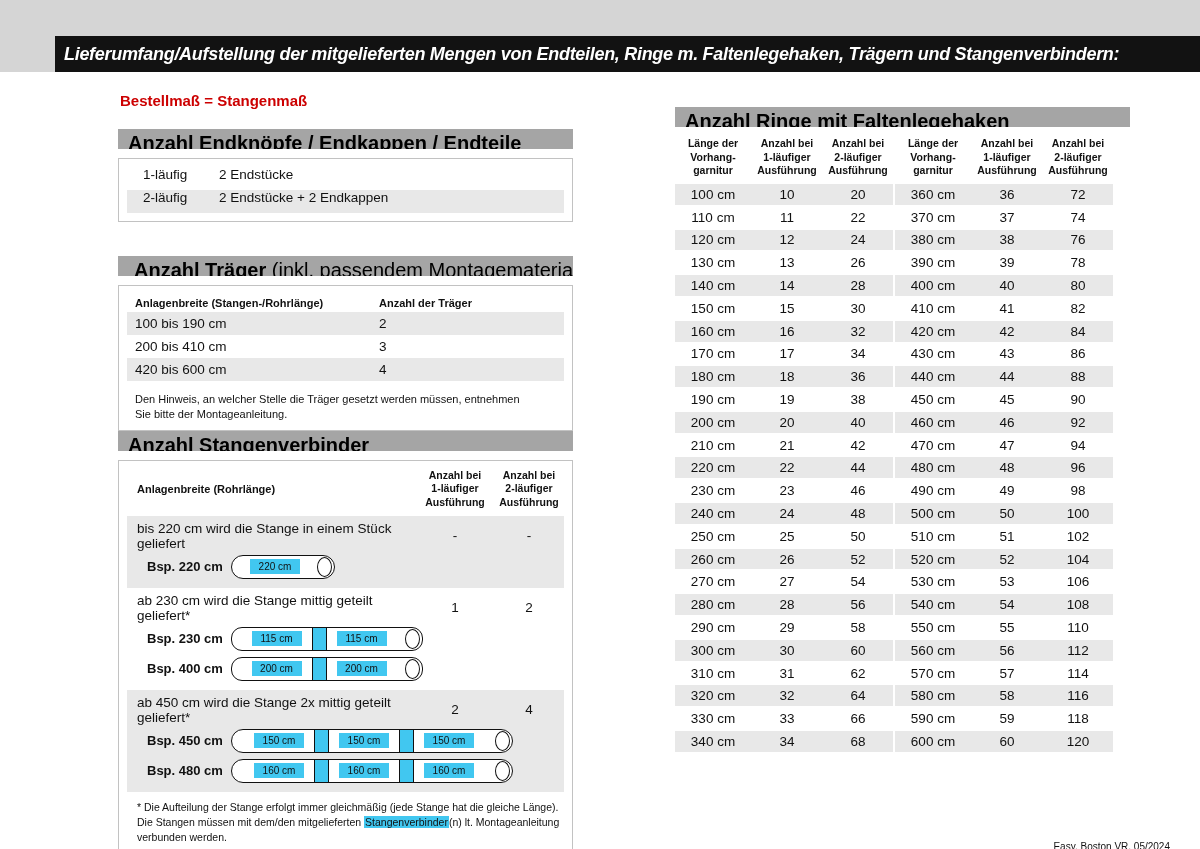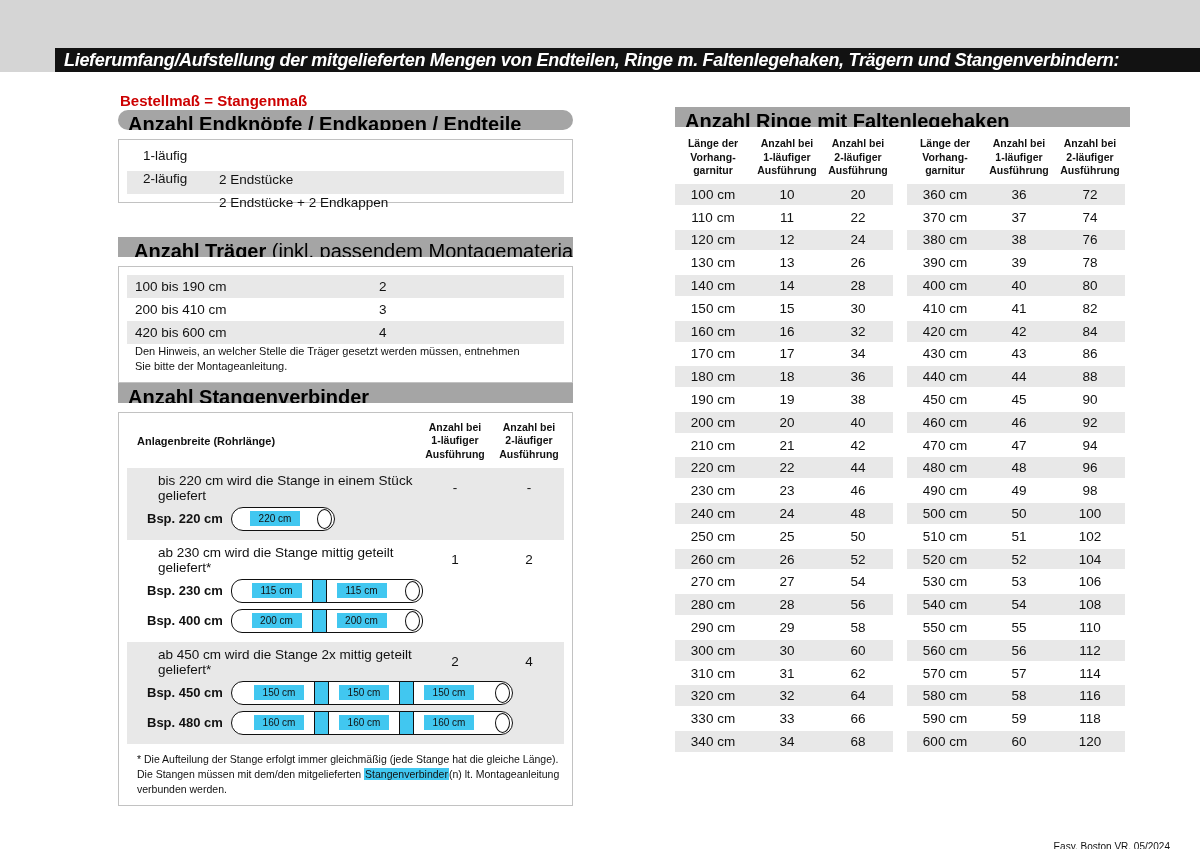--- a/index.html
+++ b/index.html
@@ -4,56 +4,56 @@
 <style>
   html,body{margin:0;padding:0;}
   body{
     width:1200px;height:849px;position:relative;overflow:hidden;
     background:#ffffff;
     font-family:"Liberation Sans",sans-serif;color:#111;
   }
   
   .top-zone{position:absolute;top:0;left:0;width:1200px;height:72px;background:#d5d5d5;}
   .title-bar{
-    position:absolute;bottom:0;left:55px;right:0;height:24px;background:#121212;
+    position:absolute;bottom:0;left:55px;right:0;height:36px;background:#121212;
     display:flex;align-items:center;padding-left:9px;box-sizing:border-box;
   }
   .title-bar span{
     color:#fff;font-weight:bold;font-style:italic;font-size:18px;letter-spacing:-0.3px;white-space:nowrap;
   }
   
   .left-col{position:absolute;left:118px;top:86px;width:455px;}
   .right-col{position:absolute;left:675px;top:107px;width:455px;}
   .red-note{margin:6px 0 0 2px;height:18px;color:#cc0001;font-weight:bold;font-size:15px;}
   .section-bar{
     background:#a5a5a5;height:20px;line-height:28px;padding-left:10px;box-sizing:border-box;
     font-size:20px;color:#000;white-space:nowrap;overflow:hidden;
   }
   .section-bar .bld{font-weight:bold;}
-  .s1{border-radius:13px;}
+  .s1{margin-top:19px;}
   .s2{margin-top:34px;padding-left:16px;}
   .s3{margin-top:0;}
   .box{border:1px solid #c2c2c2;background:#fff;padding:8px;box-sizing:border-box;margin-top:9px;}
   .stripe{background:#e8e8e8;}
   
   .ep-row{display:flex;height:23px;align-items:flex-start;font-size:13.5px;}
   .ep-row .c1{width:76px;padding-left:16px;box-sizing:content-box;}
-  .ep-row .c2{flex:1;margin-top:24px;}
+  .ep-row .c2{flex:1;}
   
   .t-head{display:flex;font-size:11px;font-weight:bold;height:18px;align-items:center;position:relative;padding-left:8px;}
   .t-head .th2{position:absolute;left:252px;}
   .t-row{position:relative;height:23px;display:flex;align-items:center;font-size:13.5px;padding-left:8px;box-sizing:border-box;}
   .t-row .t-count{position:absolute;left:252px;}
-  .t-note{font-size:11px;line-height:1.35;margin-top:0;padding-left:8px;width:400px;}
+  .t-note{font-size:11px;line-height:1.35;margin-top:11px;padding-left:8px;width:400px;}
   
   .v-head{display:flex;align-items:flex-end;margin-bottom:6px;}
   .vh-label{flex:1;font-size:11px;font-weight:bold;padding-left:10px;align-self:center;}
   .vh-col{width:70px;margin-left:4px;font-size:10.5px;font-weight:bold;text-align:center;line-height:1.3;white-space:pre-line;}
   .v-group{padding:5px 0 7px 0;}
-  .v-line{display:flex;align-items:center;font-size:13.5px;min-height:18px;padding-left:21px;}
+  .v-line{display:flex;align-items:center;font-size:13.5px;min-height:18px;}
   .v-text{flex:1;padding-left:10px;}
   .v-val{width:70px;margin-left:4px;text-align:center;}
   .v-example{display:flex;align-items:center;height:28px;margin-top:2px;}
   .ex-label{width:84px;padding-left:20px;font-size:13px;font-weight:bold;flex:0 0 auto;}
   .rod{
     position:relative;height:24px;border:1.5px solid #111;border-radius:13px;background:#fff;
     display:flex;align-items:center;justify-content:center;gap:10px;box-sizing:border-box;padding-right:16px;
   }
   .rod.seg1{width:104px;}
   .rod.seg2{width:192px;border-radius:11px;}
@@ -63,21 +63,21 @@
   }
   .rod-conn{
     align-self:stretch;width:13px;background:#41c7f0;border-left:1.5px solid #111;border-right:1.5px solid #111;flex:0 0 auto;
   }
   .rod-end{
     position:absolute;right:2px;top:1px;bottom:1px;width:15px;border:1.5px solid #111;border-radius:50%;box-sizing:border-box;
   }
   .v-footnote{font-size:10.5px;line-height:1.45;margin-top:8px;padding-left:10px;}
   .hl{background:#41c7f0;padding:0 1px;}
   
-  .ring-tables{display:flex;gap:14px;margin-top:10px;}
+  .ring-tables{display:flex;gap:2px;margin-top:10px;}
   .ring-table{width:218px;}
   .ring-head{
     display:grid;grid-template-columns:76px 72px 70px;font-weight:bold;font-size:10.5px;
     text-align:center;line-height:1.3;margin-bottom:6px;white-space:pre-line;align-items:end;
   }
   .ring-row{
     display:grid;grid-template-columns:76px 72px 70px;height:22.8px;box-sizing:border-box;
     border-bottom:2px solid #fff;align-items:center;font-size:13.5px;
   }
   .rc{text-align:center;}
@@ -109,20 +109,24 @@
           <span class="c1">2-läufig</span>
           <span class="c2">2 Endstücke + 2 Endkappen</span>
         </div>
       </div>
   </div>
 
   <div class="section-bar s2">
     <span class="bld">Anzahl Träger</span><span> (inkl. passendem Montagematerial)</span>
   </div>
   <div class="box">
+    <div class="t-head">
+      <span>Anlagenbreite (Stangen-/Rohrlänge)</span>
+      <span class="th2">Anzahl der Träger</span>
+    </div>
     <div>
         <div class="t-row stripe">
           <span class="t-range">100 bis 190 cm</span>
           <span class="t-count">2</span>
         </div>
         <div class="t-row">
           <span class="t-range">200 bis 410 cm</span>
           <span class="t-count">3</span>
         </div>
         <div class="t-row stripe">

